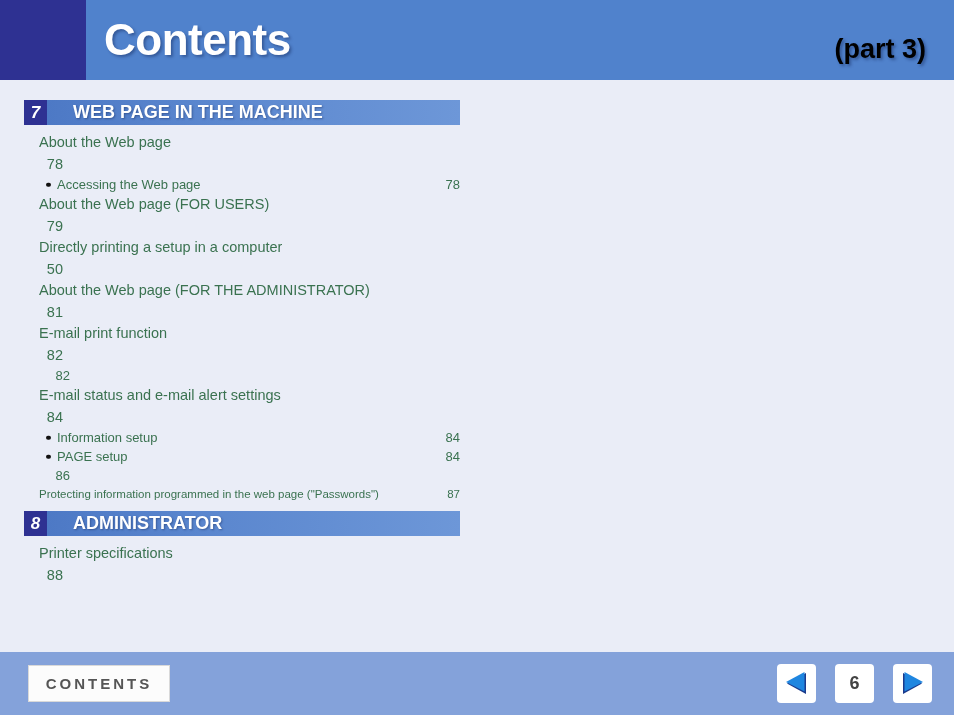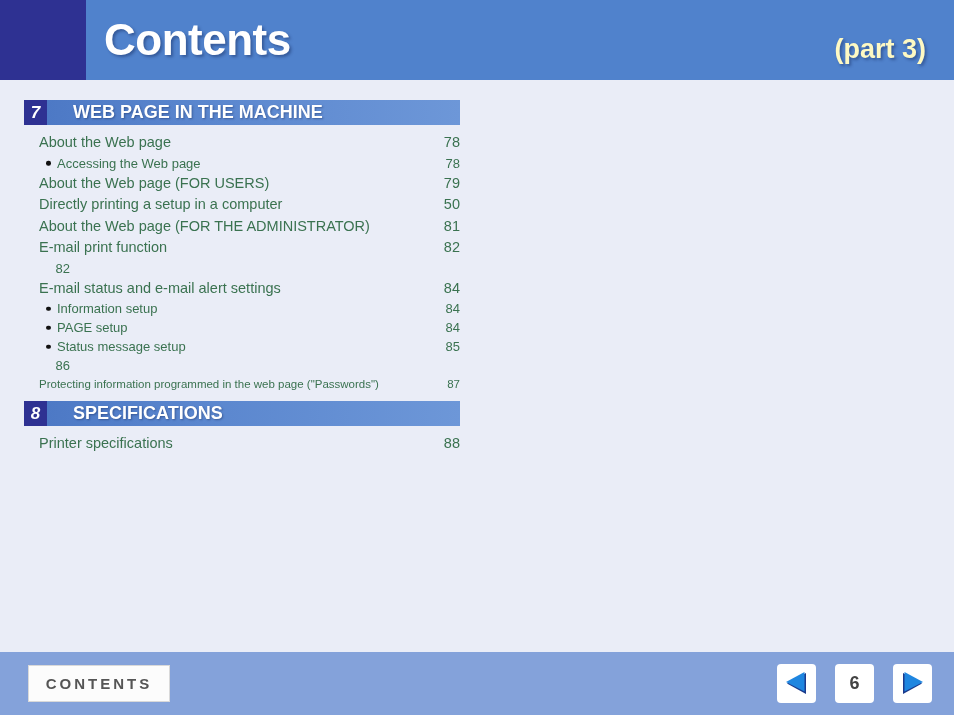--- a/index.html
+++ b/index.html
@@ -44,21 +44,21 @@
     line-height: 56px;
     text-shadow: 2px 2px 3px rgba(20,40,90,0.45);
     white-space: nowrap;
   }
   .header-part {
     position: absolute;
     right: 28px;
     top: 32px;
     font-size: 27px;
     font-weight: bold;
-    color: #fef9c3;
+    color: #000000;
     line-height: 34px;
     text-shadow: 2px 2px 3px rgba(20,40,90,0.45);
     white-space: nowrap;
   }
 
   
   .toc {
     position: absolute;
     left: 24px;
     top: 100px;
@@ -117,20 +117,21 @@
     flex: 0 0 auto;
     text-align: right;
     min-width: 24px;
   }
 
   
   .entry.lv1 {
     font-size: 14.5px;
     line-height: 21.5px;
     padding-left: 15px;
+    flex-direction: column;
   }
   .entry.lv1 .page { padding-right: 0px; }
 
   
   .entry.lv2 {
     font-size: 13px;
     line-height: 19px;
     padding-left: 22px;
   }
   .entry.lv2 .label {
@@ -267,35 +268,31 @@
       </div>
       <div class="entry lv2">
         <span class="label">Information setup</span>
         <span class="page">84</span>
       </div>
       <div class="entry lv2">
         <span class="label">PAGE setup</span>
         <span class="page">84</span>
       </div>
       <div class="entry lv2">
-        <span class="label">Status message setup</span>
-        <span class="page">85</span>
-      </div>
-      <div class="entry lv2">
         <span class="page">86</span>
       </div>
       <div class="entry lv1s">
         <span class="label">Protecting information programmed in the web page ("Passwords")</span>
         <span class="page">87</span>
       </div>
     </div>
     <div class="gap-before-section"></div>
     <div class="section-bar">
       <div class="section-num">8</div>
-      <div class="section-title">SPECIFICATIONS</div>
+      <div class="section-title">ADMINISTRATOR</div>
     </div>
     <div class="entries">
       <div class="entry lv1">
         <span class="label">Printer specifications</span>
         <span class="page">88</span>
       </div>
     </div>
   </div>
 
 <div class="footer">

